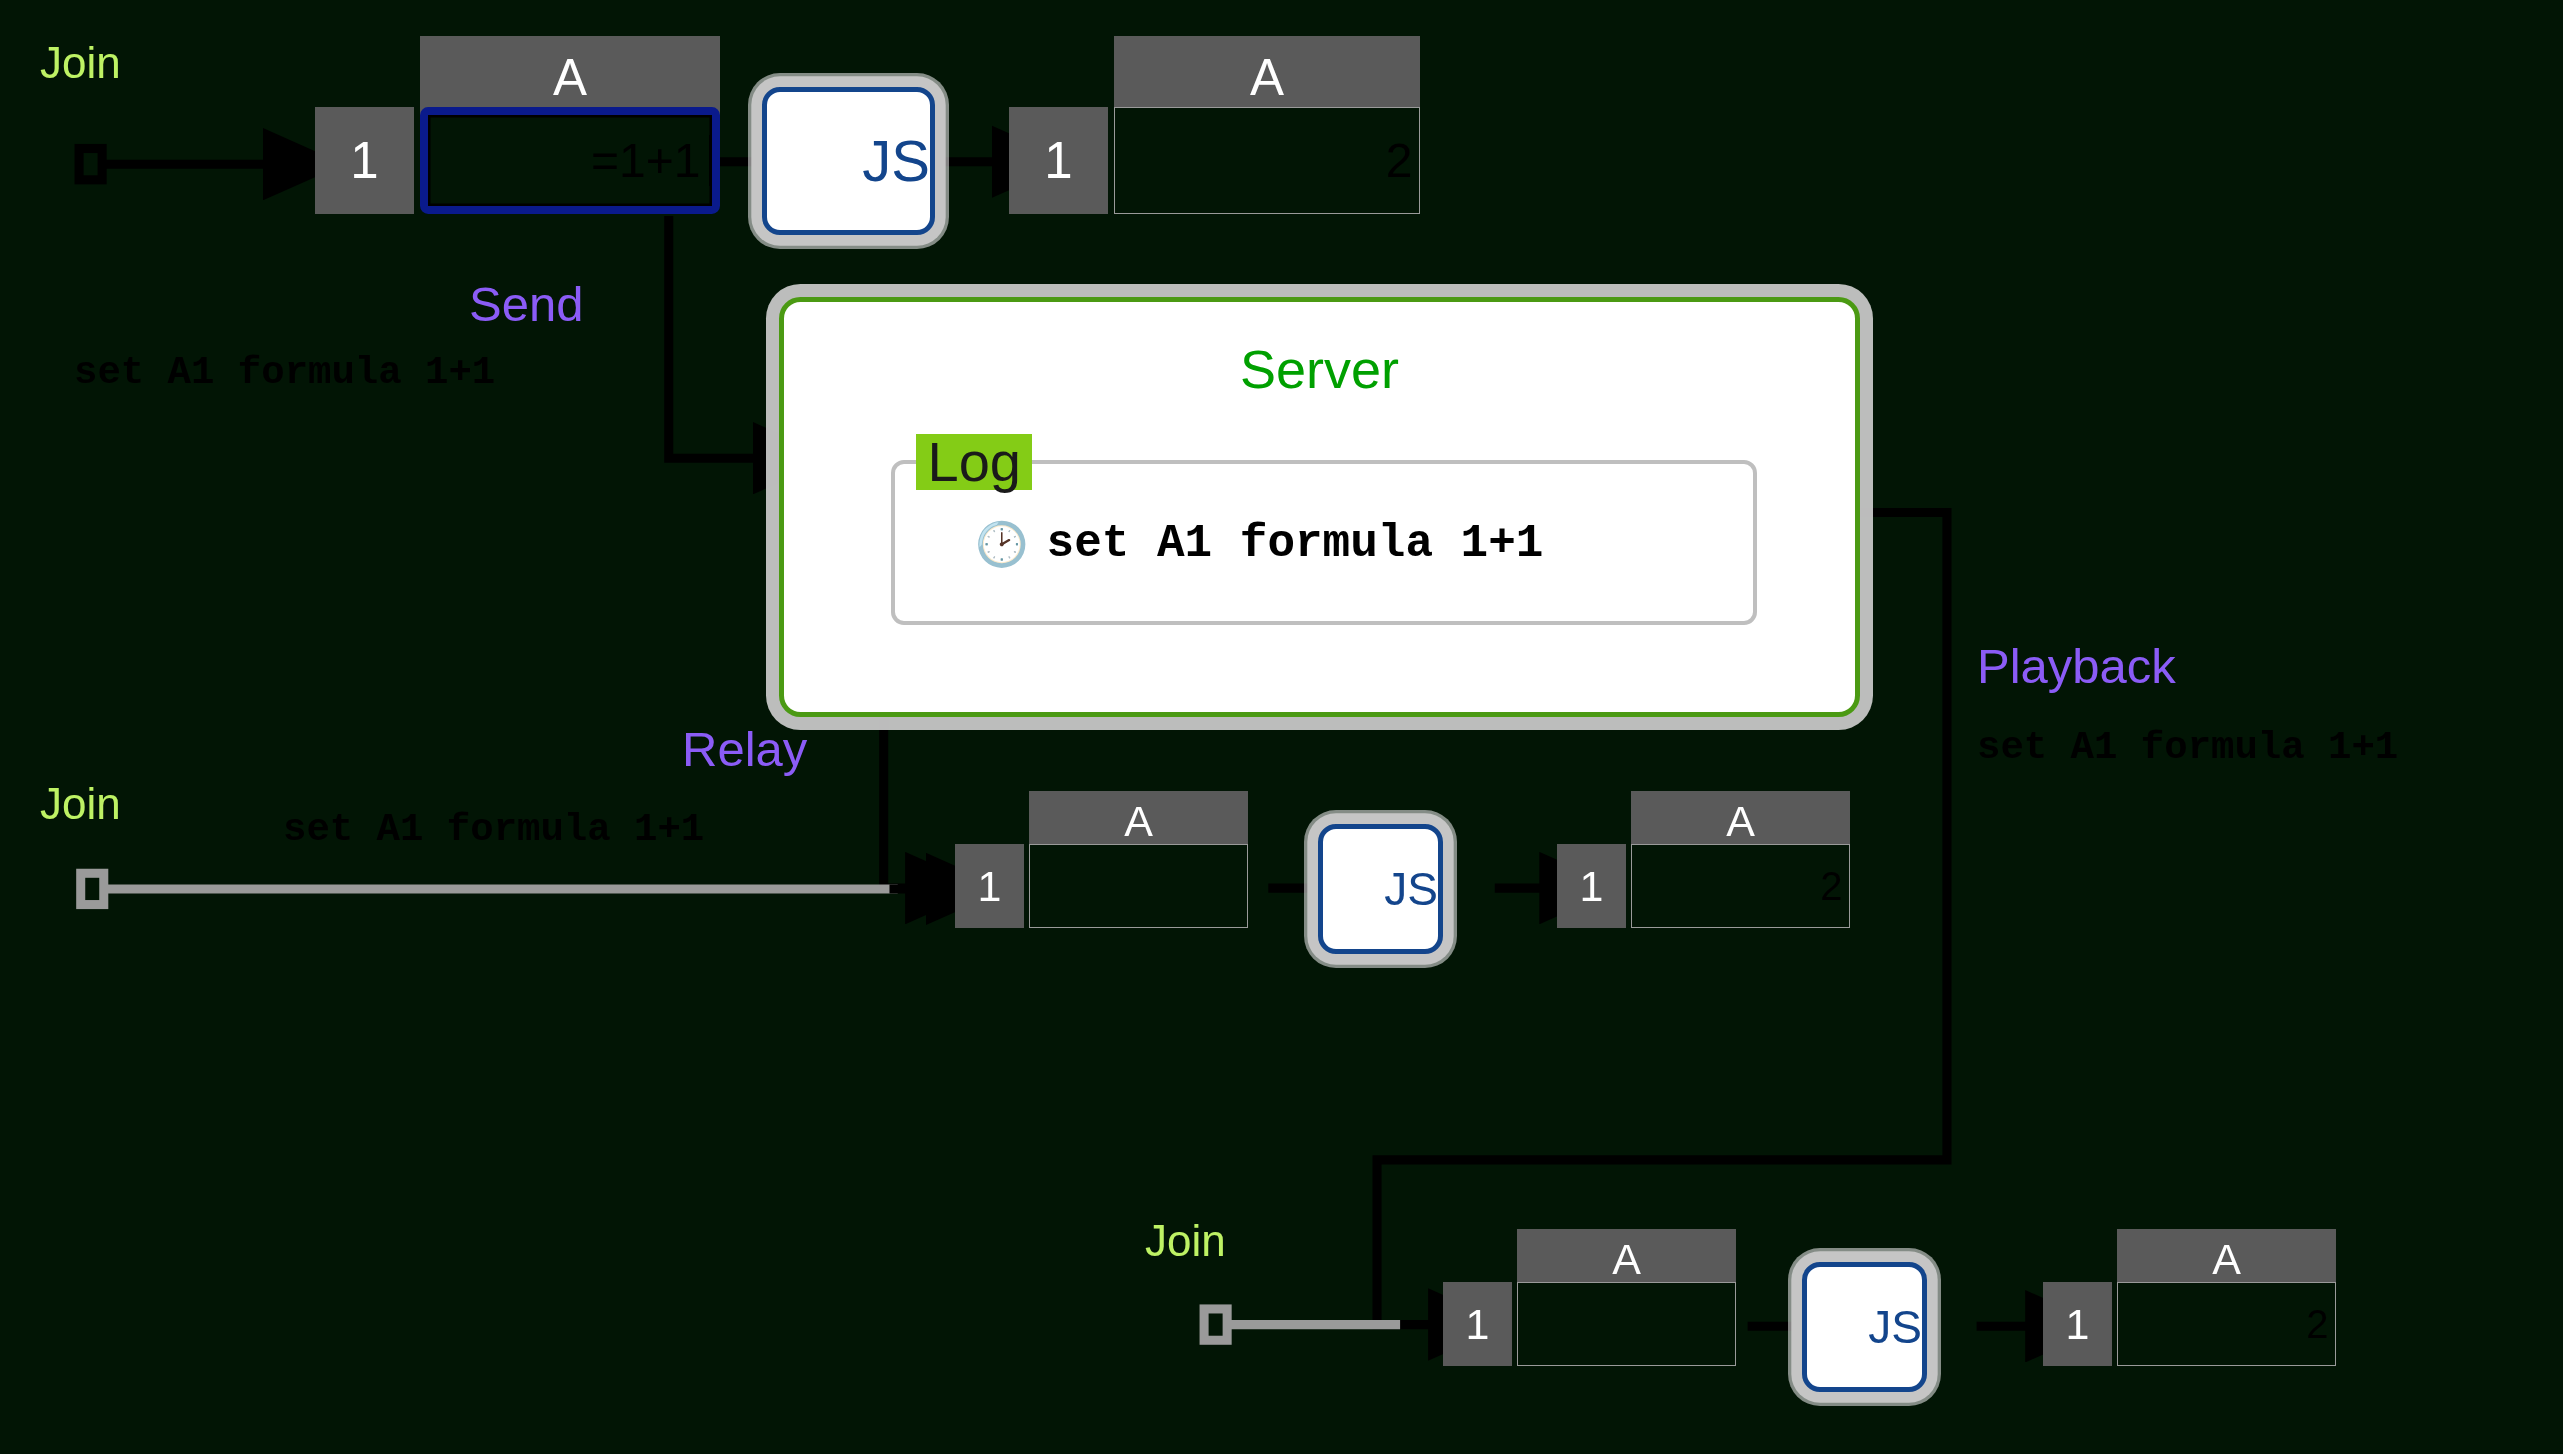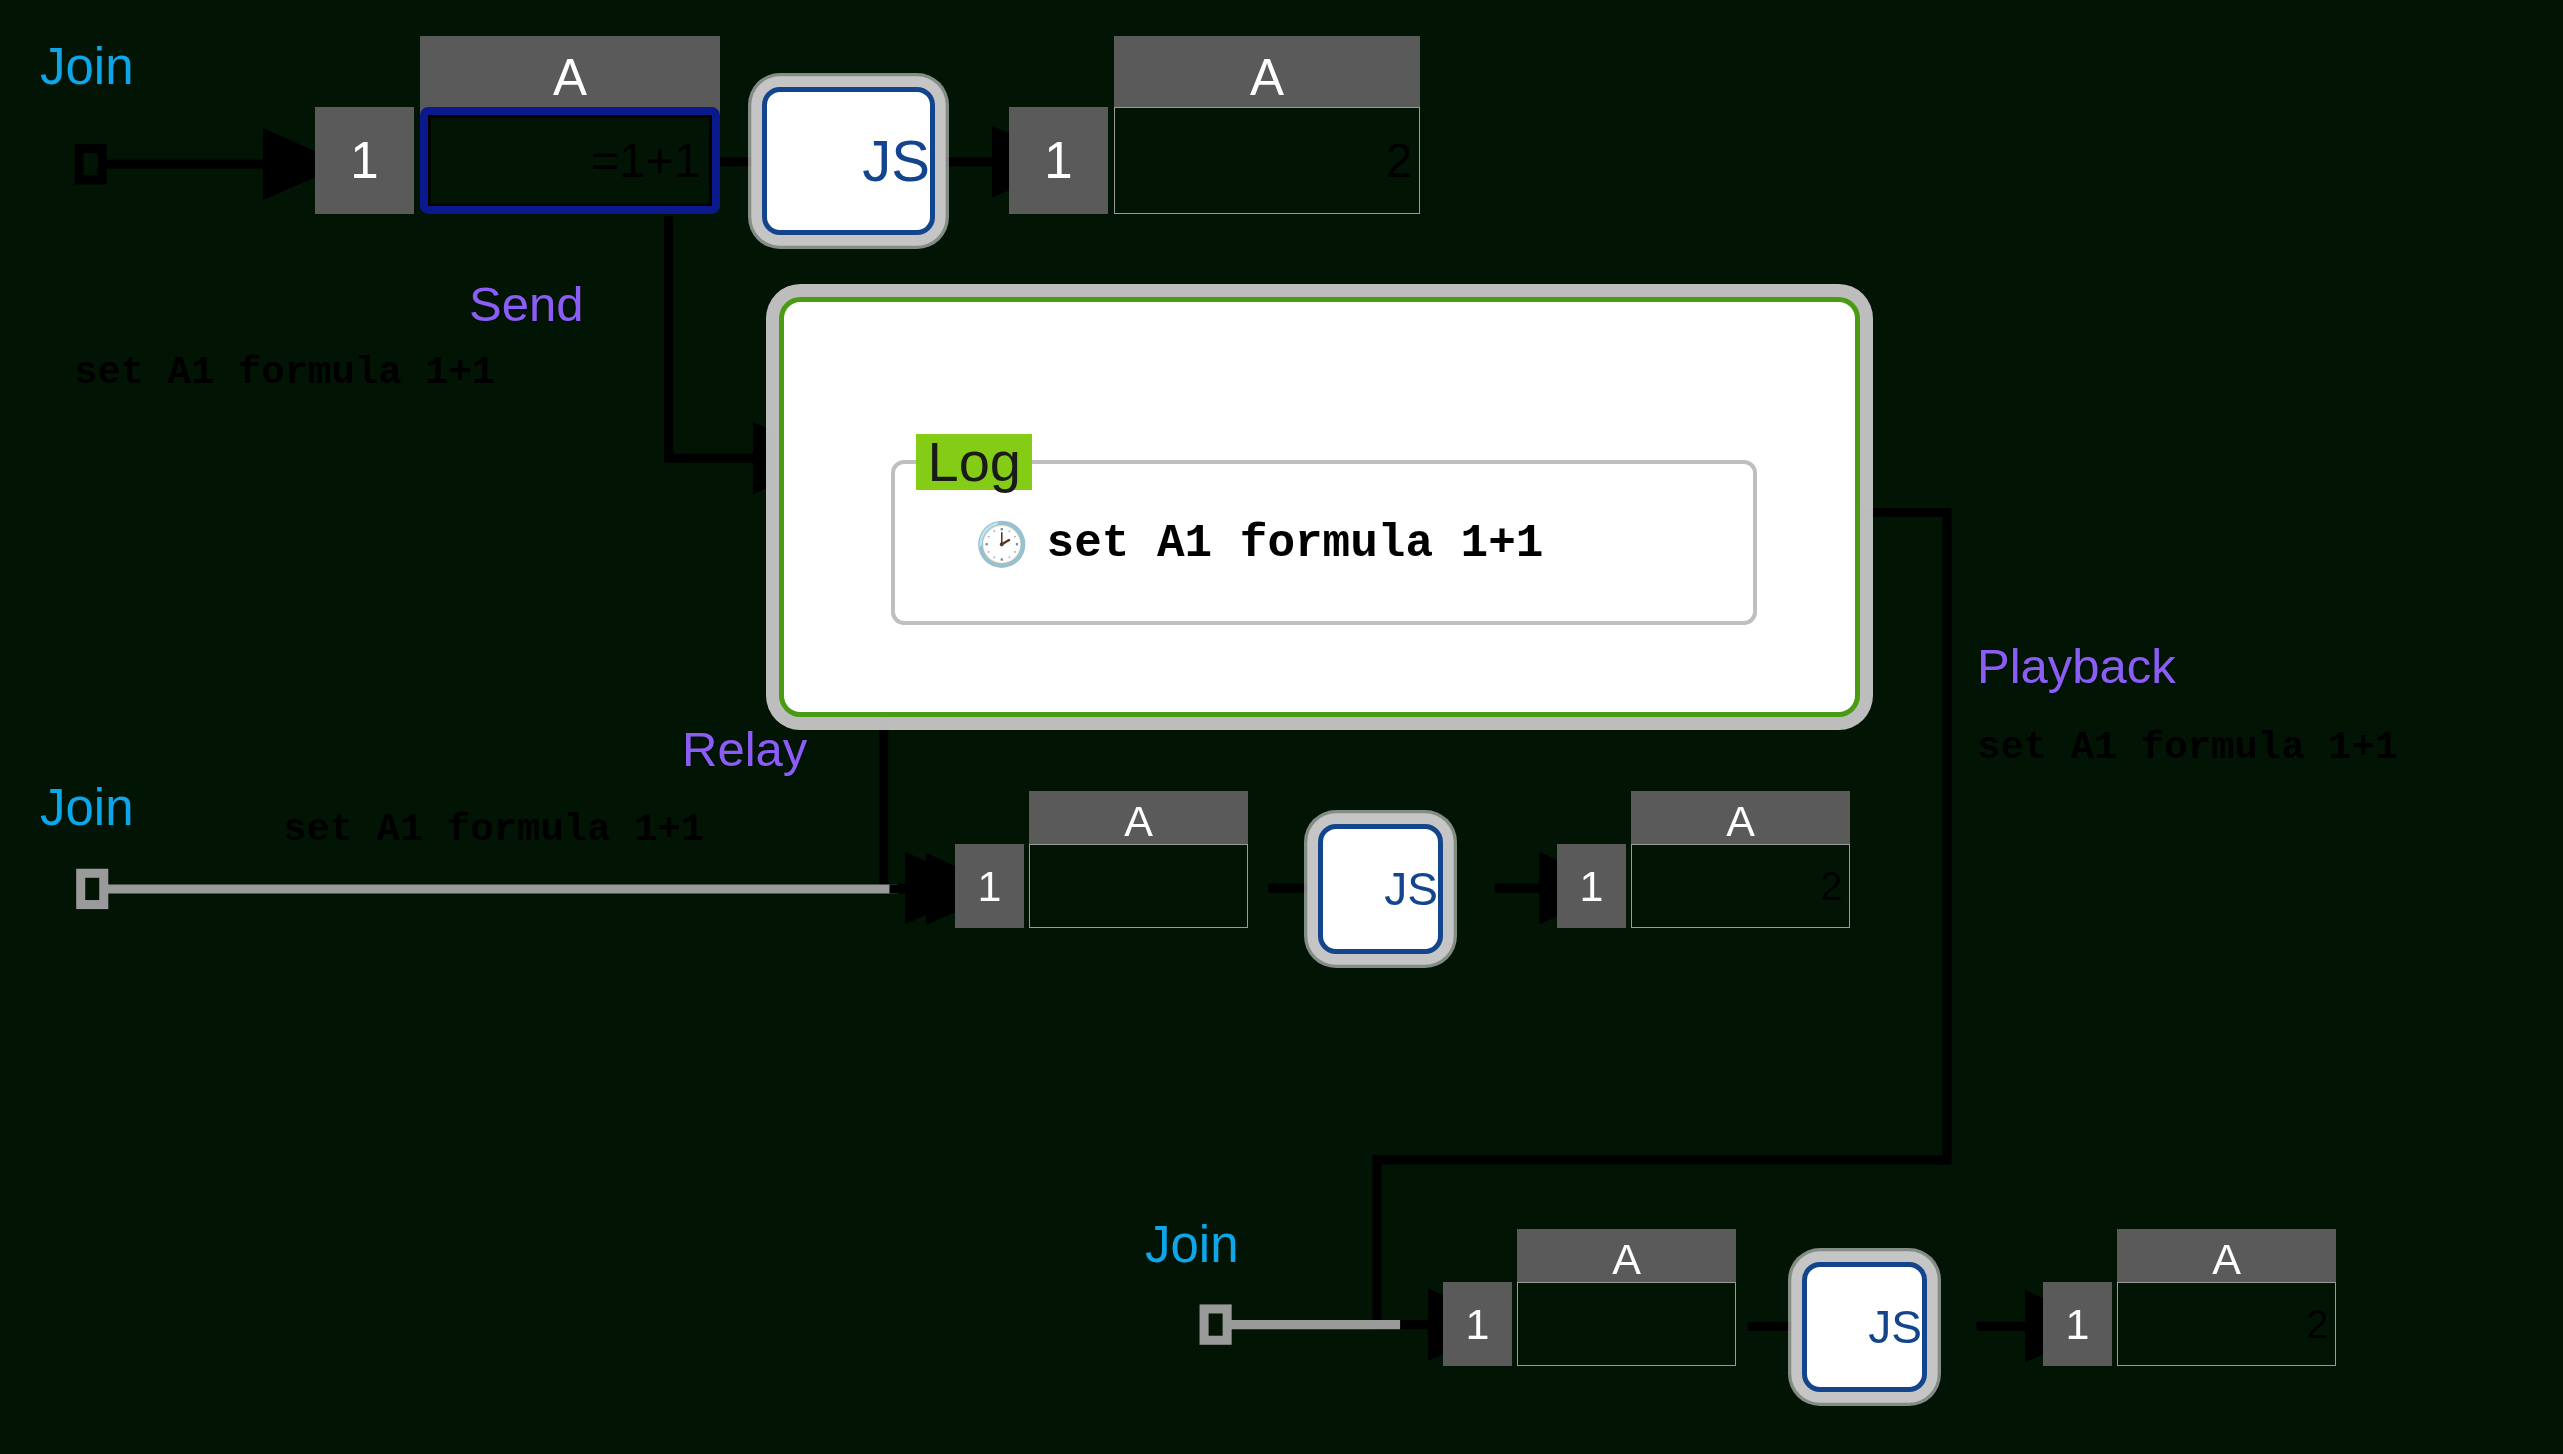--- a/index.html
+++ b/index.html
@@ -22,22 +22,22 @@
     width: 2563px;
     height: 1455px;
   }
 
   
   .abs { position: absolute; }
 
   
   .join-label {
     font-family: "Liberation Sans", sans-serif;
-    font-size: 51px;
-    color: #0ea5e9;
+    font-size: 44px;
+    color: #bef264;
     line-height: 1;
     white-space: nowrap;
   }
   .flow-label {
     font-family: "Liberation Sans", sans-serif;
     font-size: 49px;
     color: #8b5cf6;
     line-height: 1;
     white-space: nowrap;
   }
@@ -234,20 +234,21 @@
     <div class="row-head" style="left:0px; top:71px; width:99px; height:107px; font-size:51px;">1</div>
     <div class="cell" style="left:105px; top:71px; width:306px; height:107px; font-size:48px;">
       <span class="cell-text">2</span>
     </div>
   </div>
 
   <div class="flow-label abs" style="left:469px; top:280px;">Send</div>
   <div class="flow-msg abs" style="left:74px; top:354px;">set A1 formula 1+1</div>
 
   <div class="server-card" style="left:779px; top:297px; width:1081px; height:420px;">
+    <div class="server-title" style="top:40px;">Server</div>
 
     <div class="log-box" style="left:107px; top:158px; width:866px; height:165px;"></div>
     <div class="log-legend" style="left:132px; top:132px;">Log</div>
 
     <div class="log-entry" style="left:191px; top:216px;">
       <span class="clock-icon">🕑</span>
       <span>set A1 formula 1+1</span>
     </div>
   </div>
 

